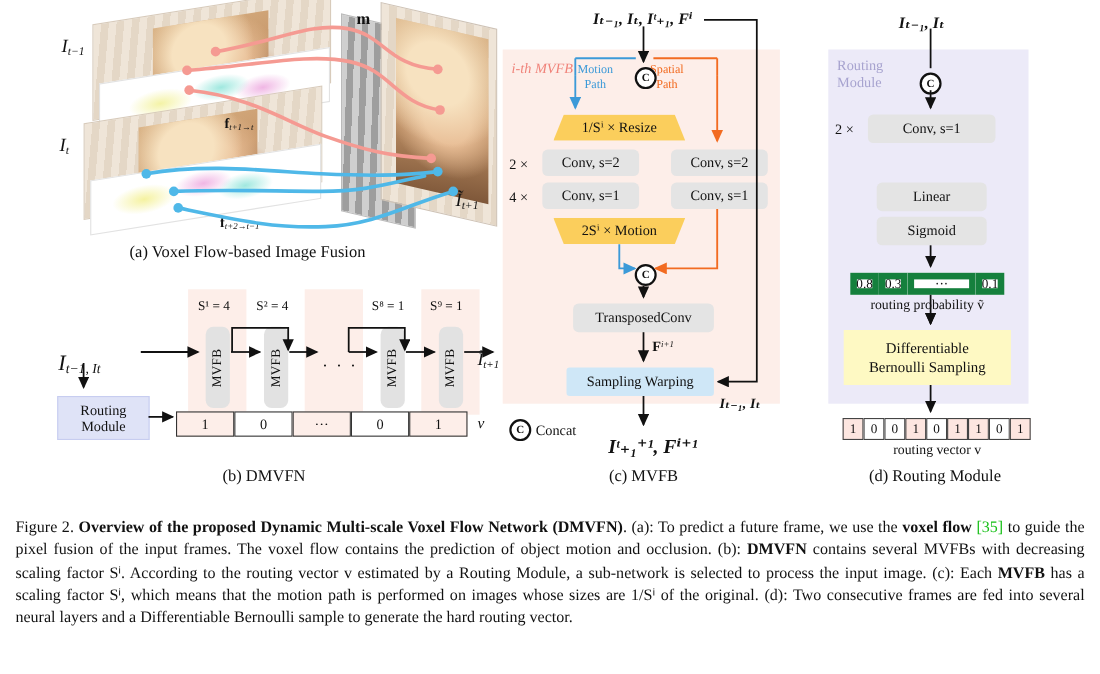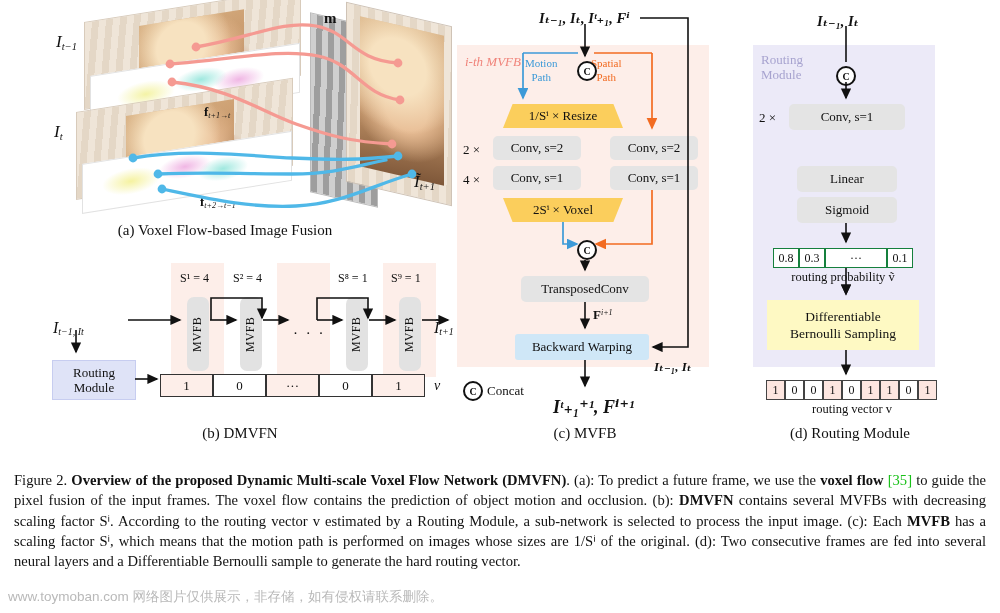--- a/index.html
+++ b/index.html
@@ -50,21 +50,21 @@
            display:flex;align-items:center;justify-content:center;font-size:13px;white-space:nowrap;}
   .cnode{position:absolute;width:16px;height:16px;border-radius:50%;
          border:2px solid #111;background:#fff;display:flex;align-items:center;
          justify-content:center;font-size:10px;font-weight:bold;font-family:"Liberation Serif",serif;}
   .mult{position:absolute;font-size:13px;white-space:nowrap;}
   .pathlbl{position:absolute;font-size:11px;line-height:14px;text-align:center;white-space:nowrap;}
 
   
   #panel-d{left:725px;top:4px;width:270px;height:420px;}
   .rm-bg{position:absolute;background:#eceaf8;}
-  .probcell{position:absolute;border:1px solid #15803d;box-sizing:border-box;background:#fff;
+  .probcell{position:absolute;border:6px solid #15803d;box-sizing:border-box;background:#fff;
             display:flex;align-items:center;justify-content:center;font-size:12px;}
   .rvcell{position:absolute;border:1px solid #444;box-sizing:border-box;
           display:flex;align-items:center;justify-content:center;font-size:12px;}
   .salmon{position:absolute;background:#fef9c3;display:flex;flex-direction:column;
           align-items:center;justify-content:center;font-size:13.5px;line-height:17px;text-align:center;}
   .capsm{position:absolute;font-size:12.5px;white-space:nowrap;text-align:center;}
 
   
   svg.overlay{position:absolute;left:0;top:0;width:1000px;height:613px;pointer-events:none;}
 
@@ -178,21 +178,21 @@
       </div>
     <div class="mvfb-box" style="left:336px;top:42px;">
         <span>MVFB</span>
       </div>
     <div class="mvfb-box" style="left:389px;top:42px;">
         <span>MVFB</span>
       </div>
 
     <div class="abs" style="left:283px;top:70px;font-size:15px;letter-spacing:2px;">· · ·</div>
 
-    <div class="abs" style="left:43px;top:64px;font-size:16px;font-style:italic;">
+    <div class="abs" style="left:43px;top:64px;font-size:20px;font-style:italic;">
       <span>I</span><span class="sub">t−1, I</span><span class="sub">t</span>
     </div>
 
     <div class="abs" style="left:424px;top:64px;font-size:16px;font-style:italic;">
       <span>Ĩ</span><span class="sub">t+1</span>
     </div>
 
     <div class="routing-mod" style="left:42px;top:105px;width:82px;height:38px;">
       <div>
         <div>Routing</div>
@@ -233,31 +233,31 @@
 
     <div class="mult" style="left:8px;top:138px;">2 ×</div>
     <div class="mult" style="left:8px;top:168px;">4 ×</div>
 
     <div class="grayblk" style="left:38px;top:132px;width:88px;height:24px;">Conv, s=2</div>
     <div class="grayblk" style="left:38px;top:162px;width:88px;height:24px;">Conv, s=1</div>
 
     <div class="grayblk" style="left:155px;top:132px;width:88px;height:24px;">Conv, s=2</div>
     <div class="grayblk" style="left:155px;top:162px;width:88px;height:24px;">Conv, s=1</div>
 
-    <div class="trapz down" style="left:48px;top:194px;width:120px;height:24px;">2Sⁱ × Voxel</div>
+    <div class="trapz down" style="left:48px;top:194px;width:120px;height:24px;">2Sⁱ × Motion</div>
 
     <div class="cnode" style="left:122px;top:236px;">C</div>
 
     <div class="grayblk" style="left:66px;top:272px;width:128px;height:26px;">TransposedConv</div>
 
     <div class="abs" style="left:138px;top:303px;font-size:13px;">
       <span class="bf">F</span><span class="sup">i+1</span>
     </div>
 
-    <div class="blueblk" style="left:60px;top:330px;width:134px;height:26px;">Backward Warping</div>
+    <div class="blueblk" style="left:60px;top:330px;width:134px;height:26px;">Sampling Warping</div>
 
     <div class="abs bf" style="left:199px;top:355px;font-size:13px;font-style:italic;">Iₜ₋₁, Iₜ</div>
 
     <div class="cnode" style="left:8px;top:377px;">C</div>
     <div class="abs" style="left:32px;top:379px;font-size:13px;">Concat</div>
 
     <div class="abs bf" style="left:98px;top:392px;font-size:18px;font-style:italic;">Iᵗ₊₁⁺¹, Fⁱ⁺¹</div>
   </div>
 
   <div class="subcap" style="left:520px;top:425px;width:130px;">(c) MVFB</div>
@@ -407,15 +407,14 @@
   <div id="caption">
     <span>Figure 2.</span>
     <b>Overview of the proposed Dynamic Multi-scale Voxel Flow Network (DMVFN)</b><span>.</span>
     <span>(a): To predict a future frame, we use the </span><b>voxel flow</b>
     <span class="cite">[35]</span><span> to guide the pixel fusion of the input frames. The voxel flow contains the prediction of object motion and occlusion.</span>
     <span>(b): </span><b>DMVFN</b><span> contains several MVFBs with decreasing scaling factor Sⁱ. According to the routing vector v estimated by a Routing Module, a sub-network is selected to process the input image. </span>
     <span>(c): Each </span><b>MVFB</b><span> has a scaling factor Sⁱ, which means that the motion path is performed on images whose sizes are 1/Sⁱ of the original. </span>
     <span>(d): Two consecutive frames are fed into several neural layers and a Differentiable Bernoulli sample to generate the hard routing vector.</span>
   </div>
 
-  <div id="watermark">www.toymoban.com 网络图片仅供展示，非存储，如有侵权请联系删除。</div>
 
 </div>
 
 </body></html>

